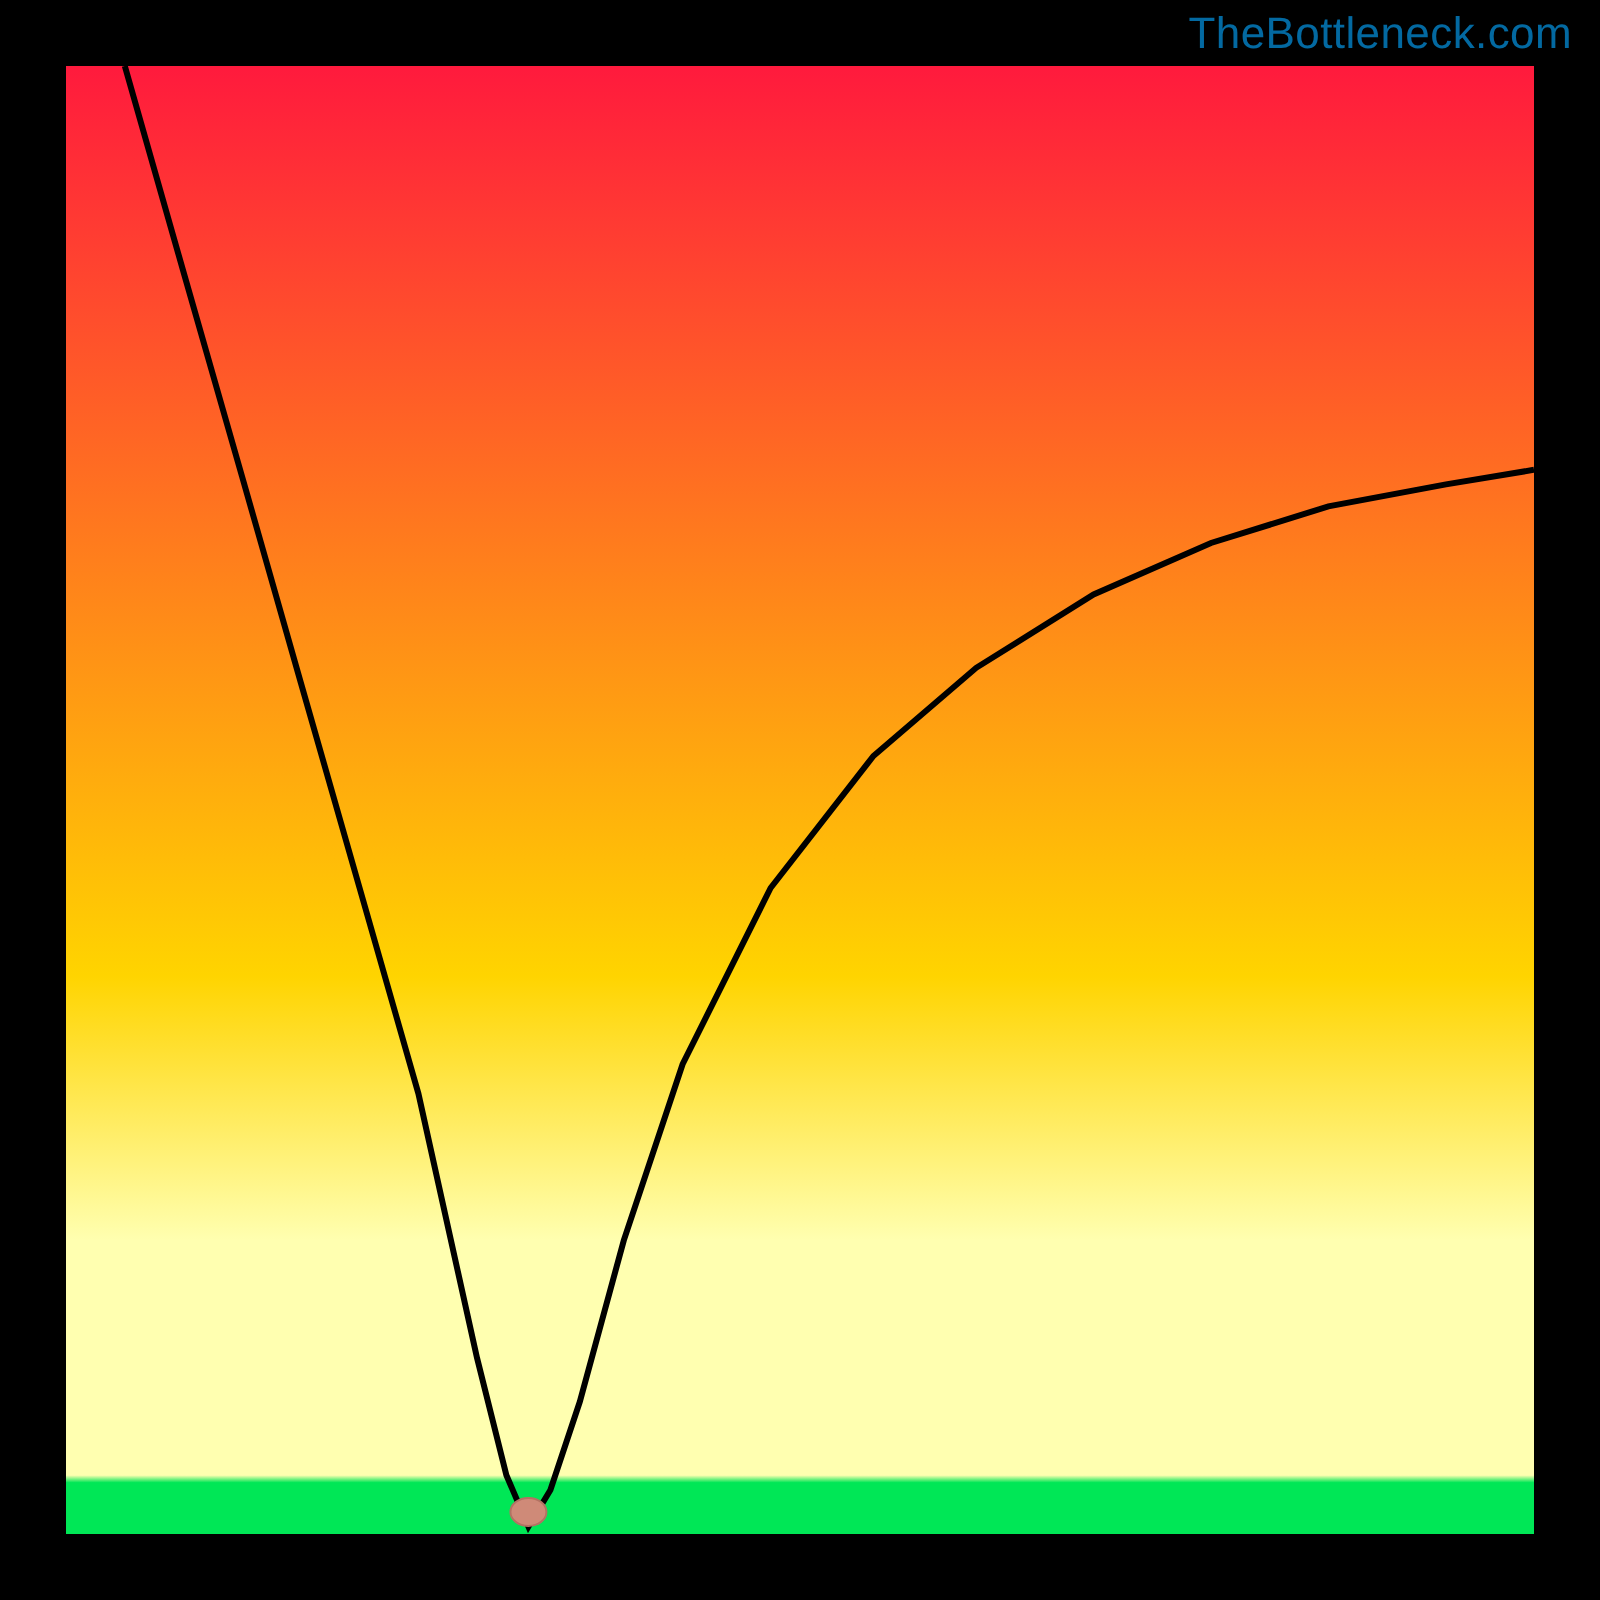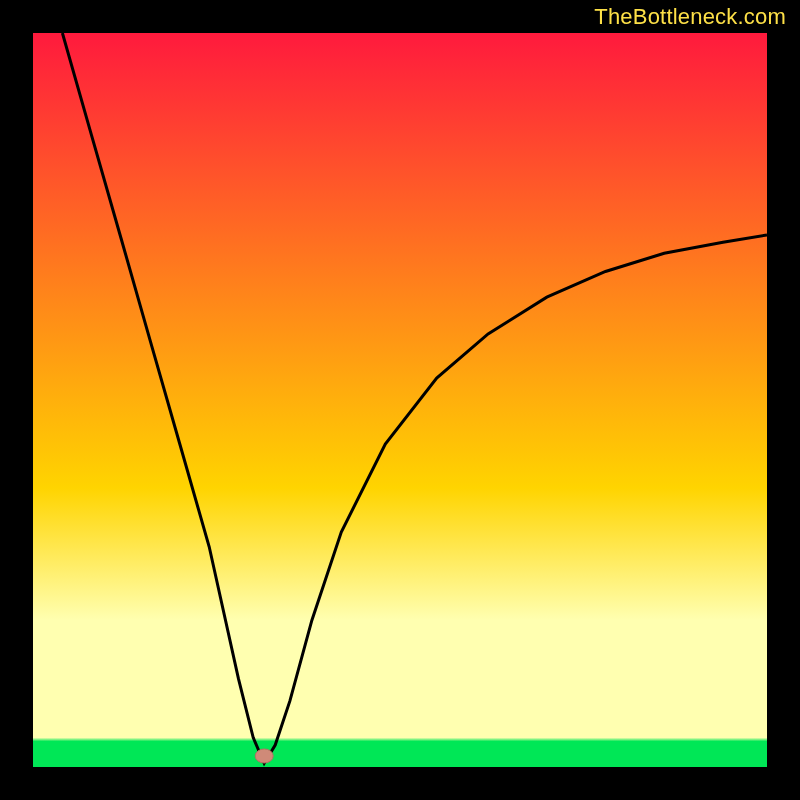--- a/index.html
+++ b/index.html
@@ -14,21 +14,21 @@
   .stage {
     position: relative;
     width: 800px;
     height: 800px;
     background: #000;
   }
   .watermark {
     position: absolute;
     top: 4px;
     right: 14px;
-    color: #fde047;
+    color: #0369a1;
     font-size: 22px;
     font-weight: 400;
     letter-spacing: 0.2px;
     user-select: none;
   }
   svg {
     display: block;
   }
 </style>
 </head>

